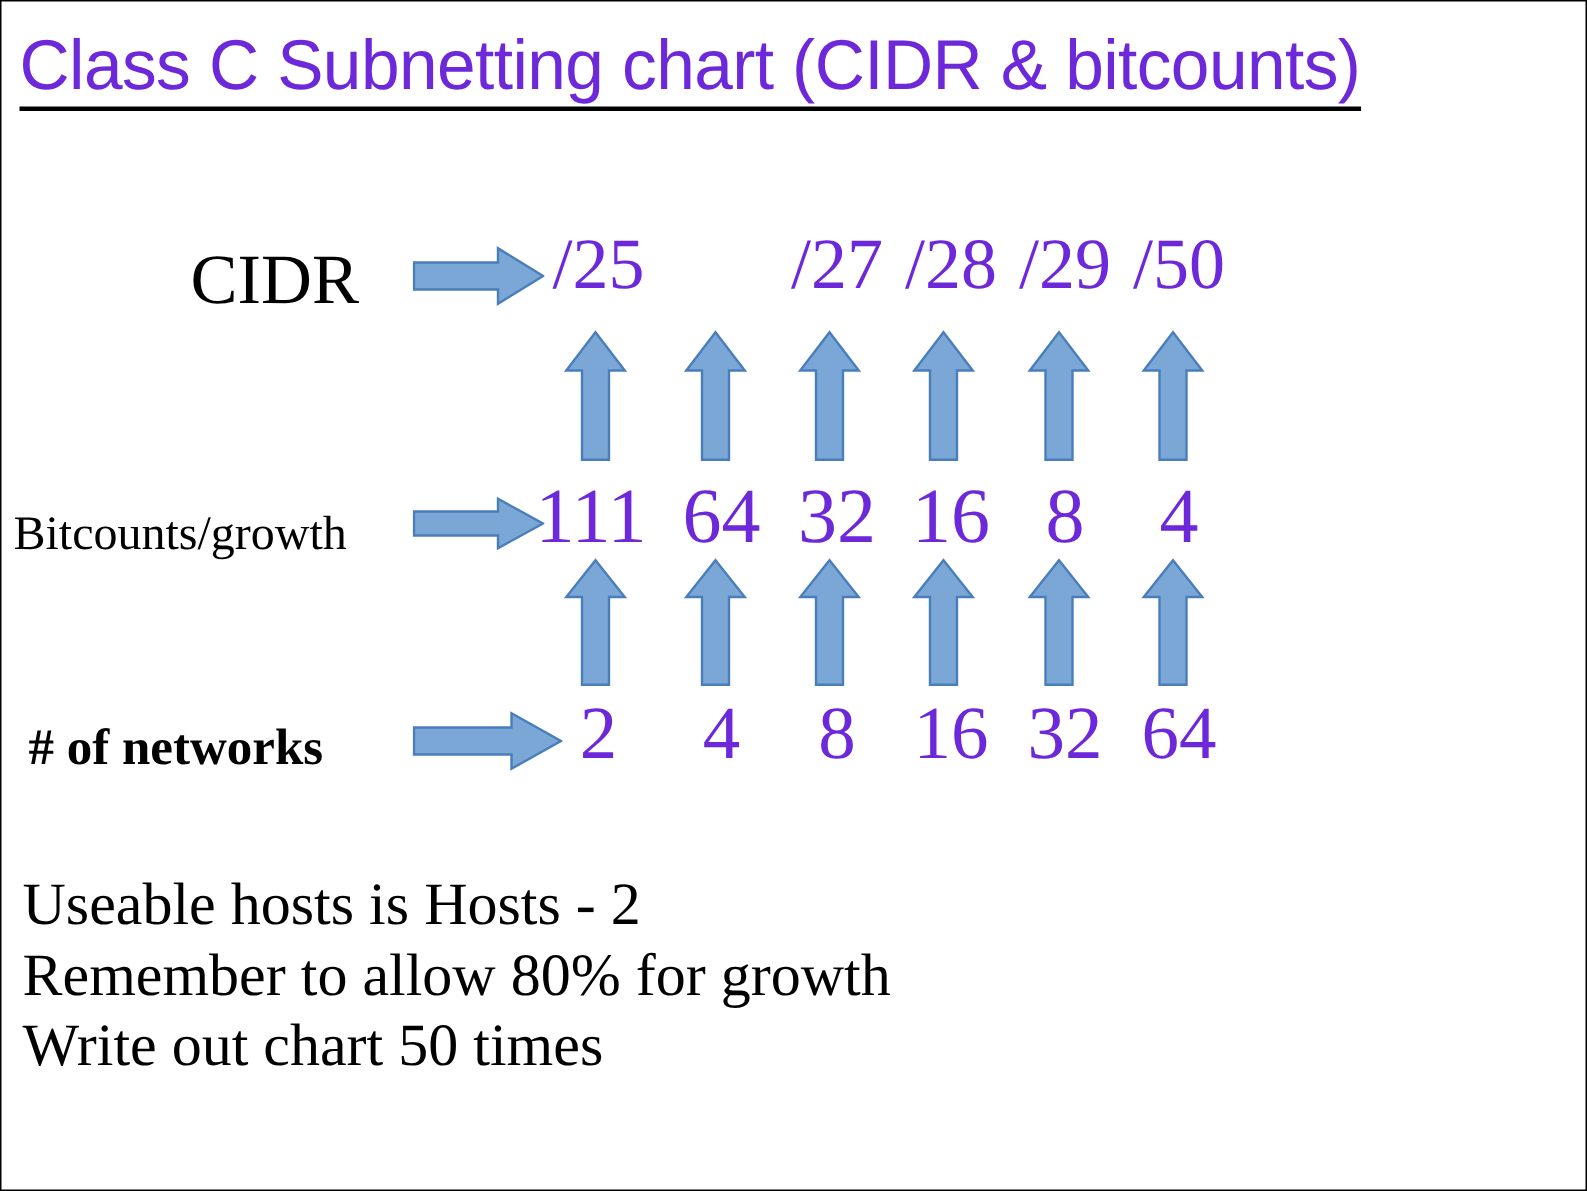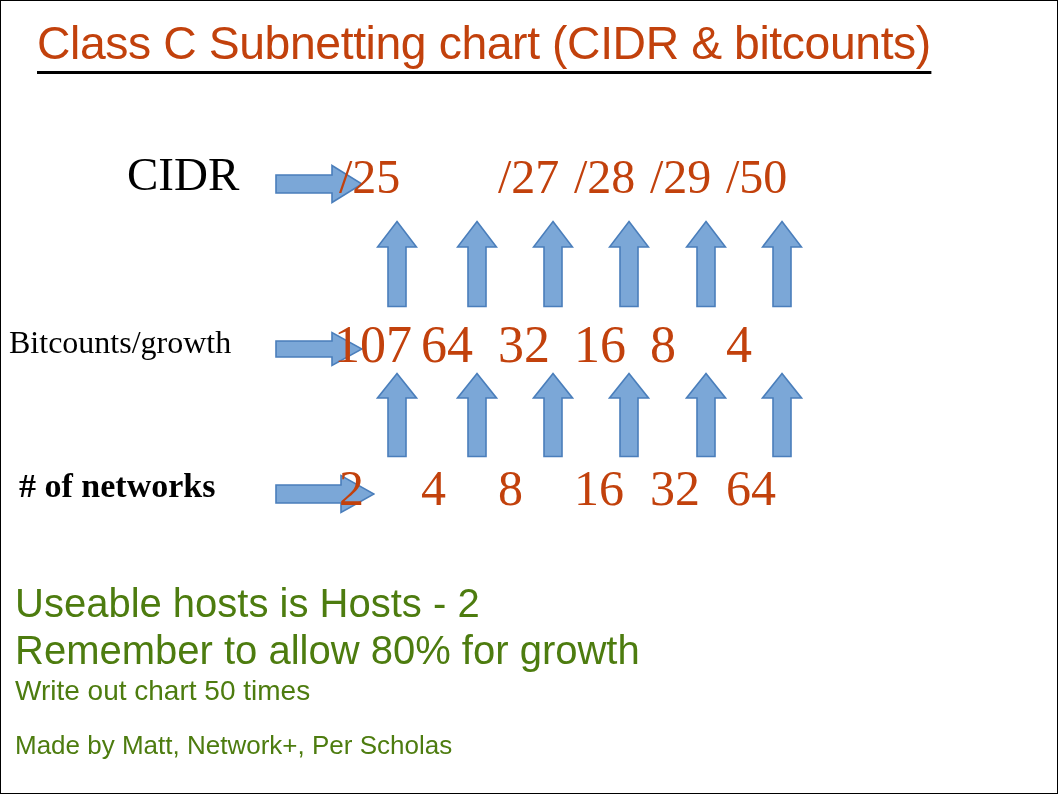--- a/index.html
+++ b/index.html
@@ -17,44 +17,45 @@
     height: 794px;
     background: #ffffff;
     border: 1px solid #000000;
     box-sizing: border-box;
     overflow: hidden;
   }
 
   
   .title {
     position: absolute;
-    left: 36px;
+    left: 12px;
     top: 18px;
     width: 1010px;
     font-family: "Liberation Sans", "DejaVu Sans", sans-serif;
     font-size: 47px;
     line-height: 1.04;
     letter-spacing: -0.4px;
     white-space: nowrap;
-    color: #c2410c;
+    color: #6d28d9;
   }
   .title .t-inner {
     display: inline-block;
     border-bottom: 3px solid #000;
     padding-bottom: 3px;
     transform: scaleX(0.985);
     transform-origin: left center;
   }
 
   
   .row-label {
     position: absolute;
     white-space: nowrap;
     font-family: "Liberation Serif", "DejaVu Serif", serif;
     color: #000000;
+    margin-top: 13px;
   }
   #label-cidr {
     left: 126px;
     top: 150px;
     font-size: 47px;
     line-height: 1;
   }
   #label-bitcounts {
     left: 8px;
     top: 325px;
@@ -92,24 +93,24 @@
     display: block;
     width: 100%;
     height: 100%;
   }
   .varrow-upper { top: 219px; height: 88px; }
   .varrow-lower { top: 371px; height: 86px; }
 
   
   .val {
     position: absolute;
-    text-align: left;
+    text-align: center;
     white-space: nowrap;
     font-family: "Liberation Serif", "DejaVu Serif", serif;
-    color: #c2410c;
+    color: #6d28d9;
     line-height: 1;
   }
   .val-cidr {
     top: 152px;
     font-size: 48px;
     width: 120px;
   }
   .val-bits {
     top: 318px;
     font-size: 52px;
@@ -118,27 +119,27 @@
   .val-nets {
     top: 462px;
     font-size: 50px;
     width: 120px;
   }
 
   
   .note {
     position: absolute;
     white-space: nowrap;
-    font-family: Liberation Sans, sans-serif;
-    color: #4d7c0f;
+    font-family: Liberation Serif, serif;
+    color: #000000;
     line-height: 1;
   }
   #note-1 { left: 14px; top: 582px; font-size: 40px; }
   #note-2 { left: 14px; top: 629px; font-size: 40px; }
-  #note-3 { left: 14px; top: 676px; font-size: 28px; }
+  #note-3 { left: 14px; top: 676px; font-size: 40px; }
   #credit { left: 14px; top: 731px; font-size: 26px; }
 </style>
 </head>
 <body>
 
 <div id="slide">
 
   <div class="title">
     <span class="t-inner">Class C Subnetting chart (CIDR &amp; bitcounts)</span>
   </div>
@@ -189,21 +190,21 @@
   </div>
 
   <div class="row-label" id="label-bitcounts">Bitcounts/growth</div>
 
   <div class="h-arrow-wrap" id="harrow-bitcounts">
     <svg class="h-arrow" viewBox="0 0 88 36" preserveAspectRatio="none">
       <polygon points="1,10 57,10 57,1.5 87,18 57,34.5 57,26 1,26" fill="#7BA7D7" stroke="#4A7EBB" stroke-width="1.6" stroke-linejoin="miter"></polygon>
     </svg>
   </div>
 
-  <div class="val val-bits" style="left:333px">107</div>
+  <div class="val val-bits" style="left:333px">111</div>
   <div class="val val-bits" style="left:420px">64</div>
   <div class="val val-bits" style="left:497px">32</div>
   <div class="val val-bits" style="left:573px">16</div>
   <div class="val val-bits" style="left:649px">8</div>
   <div class="val val-bits" style="left:725px">4</div>
 
   <div class="v-arrow-wrap varrow-lower" style="left:375px">
     <svg class="v-arrow" viewBox="0 0 42 86" preserveAspectRatio="none">
         <polygon points="21,1.5 40.5,26 30,26 30,84.5 12,84.5 12,26 1.5,26" fill="#7BA7D7" stroke="#4A7EBB" stroke-width="1.6"></polygon>
       </svg>
@@ -245,15 +246,14 @@
   <div class="val val-nets" style="left:338px">2</div>
   <div class="val val-nets" style="left:420px">4</div>
   <div class="val val-nets" style="left:497px">8</div>
   <div class="val val-nets" style="left:573px">16</div>
   <div class="val val-nets" style="left:649px">32</div>
   <div class="val val-nets" style="left:725px">64</div>
 
   <div class="note" id="note-1">Useable hosts is Hosts - 2</div>
   <div class="note" id="note-2">Remember to allow 80% for growth</div>
   <div class="note" id="note-3">Write out chart 50 times</div>
-  <div class="note" id="credit">Made by Matt, Network+, Per Scholas</div>
 
 </div>
 
 </body></html>

